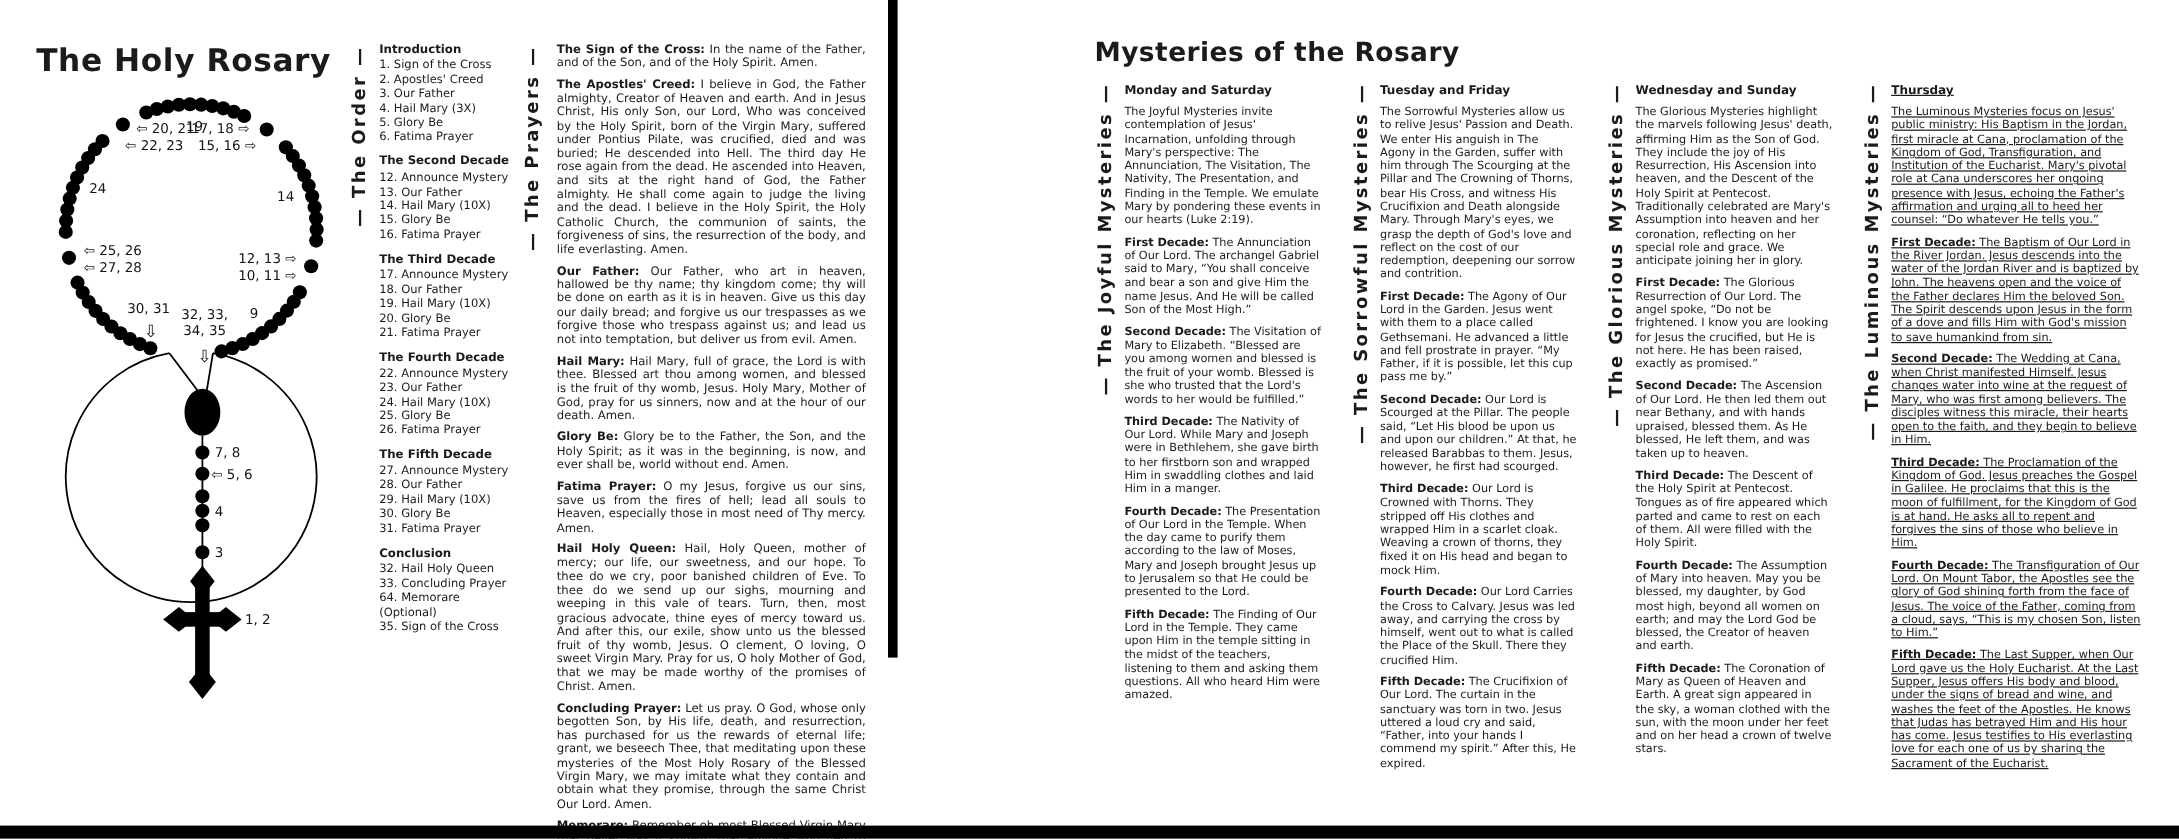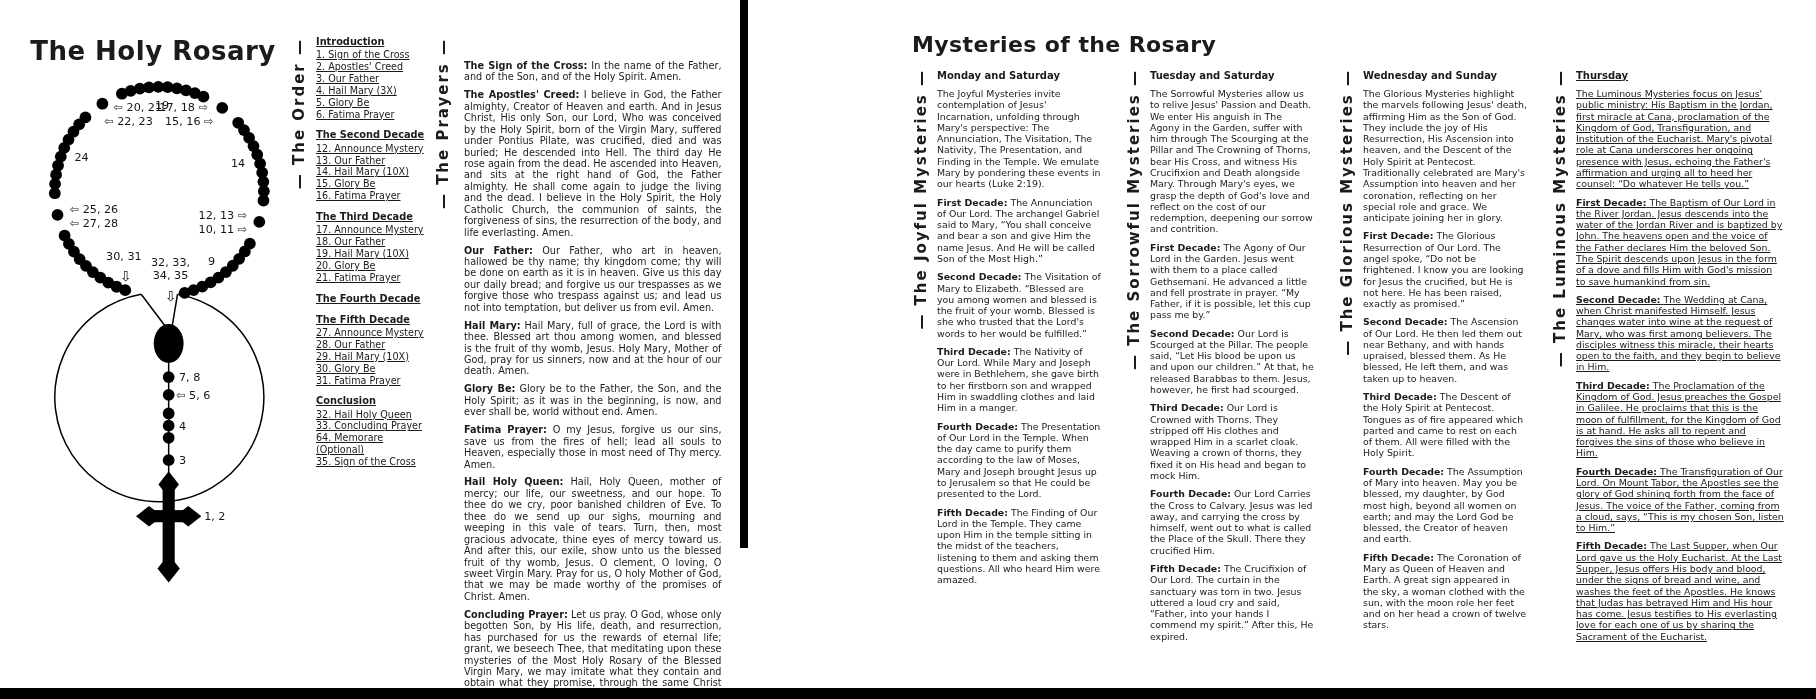--- a/index.html
+++ b/index.html
@@ -16,24 +16,24 @@
   svg.rosary{display:block;margin:2px auto 0;}
   svg.rosary .ink{fill:#000;}
   svg.rosary .wire{stroke:#000;stroke-width:1.6;fill:none;}
   svg.rosary text{font-size:12px;fill:#141414;font-family:"DejaVu Sans","Liberation Sans",sans-serif;}
   svg.rosary text.arrow{font-size:15px;}
 
   .vlabel{writing-mode:vertical-rl;transform:rotate(180deg);font-weight:bold;white-space:nowrap;
           align-self:flex-start;letter-spacing:2px;}
   .order-vlabel{font-size:15px;width:24px;margin-top:2px;}
   .order-col{width:112px;margin-left:2px;font-size:9.6px;line-height:1.24;}
-  .order-section{margin-bottom:9px;text-decoration:underline;}
+  .order-section{margin-bottom:9px;}
   .order-section h4{margin:0 0 1px;font-size:9.8px;}
   .prayers-vlabel{font-size:15px;width:22px;margin-left:6px;margin-top:2px;}
-  .prayers-col{flex:1;margin-left:8px;padding-right:18px;font-size:9.7px;line-height:1.18;text-align:justify;margin-top:24px;}
+  .prayers-col{flex:1;margin-left:8px;padding-right:18px;font-size:9.7px;line-height:1.18;text-align:justify;}
   .prayers-col p{margin:0 0 6.5px;}
 
   
   .r-header{display:flex;align-items:center;margin-left:164px;white-space:nowrap;}
   .r-title{font-size:22px;font-weight:bold;letter-spacing:.4px;}
   .r-sub{font-style:italic;font-size:10px;margin-left:14px;}
   .columns{display:flex;margin-left:164px;margin-top:12px;}
   .mcol{display:flex;margin-right:24px;}
   .m-vlabel{font-size:15px;width:22px;}
   .m-body{width:164px;margin-left:3px;font-size:9.4px;line-height:1.2;}
@@ -190,20 +190,27 @@
         <div>
             <div>17. Announce Mystery</div>
             <div>18. Our Father</div>
             <div>19. Hail Mary (10X)</div>
             <div>20. Glory Be</div>
             <div>21. Fatima Prayer</div>
           </div>
       </div>
       <div class="order-section">
         <h4>The Fourth Decade</h4>
+        <div>
+            <div>22. Announce Mystery</div>
+            <div>23. Our Father</div>
+            <div>24. Hail Mary (10X)</div>
+            <div>25. Glory Be</div>
+            <div>26. Fatima Prayer</div>
+          </div>
       </div>
       <div class="order-section">
         <h4>The Fifth Decade</h4>
         <div>
             <div>27. Announce Mystery</div>
             <div>28. Our Father</div>
             <div>29. Hail Mary (10X)</div>
             <div>30. Glory Be</div>
             <div>31. Fatima Prayer</div>
           </div>
@@ -252,40 +259,40 @@
           <p><b>Second Decade:</b> <span>The Visitation of Mary to Elizabeth. “Blessed are you among women and blessed is the fruit of your womb. Blessed is she who trusted that the Lord's words to her would be fulfilled.”</span></p>
           <p><b>Third Decade:</b> <span>The Nativity of Our Lord. While Mary and Joseph were in Bethlehem, she gave birth to her firstborn son and wrapped Him in swaddling clothes and laid Him in a manger.</span></p>
           <p><b>Fourth Decade:</b> <span>The Presentation of Our Lord in the Temple. When the day came to purify them according to the law of Moses, Mary and Joseph brought Jesus up to Jerusalem so that He could be presented to the Lord.</span></p>
           <p><b>Fifth Decade:</b> <span>The Finding of Our Lord in the Temple. They came upon Him in the temple sitting in the midst of the teachers, listening to them and asking them questions. All who heard Him were amazed.</span></p>
         </div>
       </div>
 
       <div class="mcol">
         <div class="vlabel m-vlabel">— The Sorrowful Mysteries —</div>
         <div class="m-body">
-          <div class="m-day">Tuesday and Saturday</div>
+          <div class="m-day">Tuesday and Friday</div>
           <p>The Sorrowful Mysteries allow us to relive Jesus' Passion and Death. We enter His anguish in The Agony in the Garden, suffer with him through The Scourging at the Pillar and The Crowning of Thorns, bear His Cross, and witness His Crucifixion and Death alongside Mary. Through Mary's eyes, we grasp the depth of God's love and reflect on the cost of our redemption, deepening our sorrow and contrition.</p>
           <p><b>First Decade:</b> <span>The Agony of Our Lord in the Garden. Jesus went with them to a place called Gethsemani. He advanced a little and fell prostrate in prayer. “My Father, if it is possible, let this cup pass me by.”</span></p>
           <p><b>Second Decade:</b> <span>Our Lord is Scourged at the Pillar. The people said, “Let His blood be upon us and upon our children.” At that, he released Barabbas to them. Jesus, however, he first had scourged.</span></p>
           <p><b>Third Decade:</b> <span>Our Lord is Crowned with Thorns. They stripped off His clothes and wrapped Him in a scarlet cloak. Weaving a crown of thorns, they fixed it on His head and began to mock Him.</span></p>
           <p><b>Fourth Decade:</b> <span>Our Lord Carries the Cross to Calvary. Jesus was led away, and carrying the cross by himself, went out to what is called the Place of the Skull. There they crucified Him.</span></p>
           <p><b>Fifth Decade:</b> <span>The Crucifixion of Our Lord. The curtain in the sanctuary was torn in two. Jesus uttered a loud cry and said, “Father, into your hands I commend my spirit.” After this, He expired.</span></p>
         </div>
       </div>
 
       <div class="mcol">
         <div class="vlabel m-vlabel">— The Glorious Mysteries —</div>
         <div class="m-body">
           <div class="m-day">Wednesday and Sunday</div>
           <p>The Glorious Mysteries highlight the marvels following Jesus' death, affirming Him as the Son of God. They include the joy of His Resurrection, His Ascension into heaven, and the Descent of the Holy Spirit at Pentecost. Traditionally celebrated are Mary's Assumption into heaven and her coronation, reflecting on her special role and grace. We anticipate joining her in glory.</p>
           <p><b>First Decade:</b> <span>The Glorious Resurrection of Our Lord. The angel spoke, “Do not be frightened. I know you are looking for Jesus the crucified, but He is not here. He has been raised, exactly as promised.”</span></p>
           <p><b>Second Decade:</b> <span>The Ascension of Our Lord. He then led them out near Bethany, and with hands upraised, blessed them. As He blessed, He left them, and was taken up to heaven.</span></p>
           <p><b>Third Decade:</b> <span>The Descent of the Holy Spirit at Pentecost. Tongues as of fire appeared which parted and came to rest on each of them. All were filled with the Holy Spirit.</span></p>
           <p><b>Fourth Decade:</b> <span>The Assumption of Mary into heaven. May you be blessed, my daughter, by God most high, beyond all women on earth; and may the Lord God be blessed, the Creator of heaven and earth.</span></p>
-          <p><b>Fifth Decade:</b> <span>The Coronation of Mary as Queen of Heaven and Earth. A great sign appeared in the sky, a woman clothed with the sun, with the moon role her feet and on her head a crown of twelve stars.</span></p>
+          <p><b>Fifth Decade:</b> <span>The Coronation of Mary as Queen of Heaven and Earth. A great sign appeared in the sky, a woman clothed with the sun, with the moon under her feet and on her head a crown of twelve stars.</span></p>
         </div>
       </div>
 
       <div class="mcol mcol-wide">
         <div class="vlabel m-vlabel">— The Luminous Mysteries —</div>
         <div class="m-body">
           <div class="m-day">Thursday</div>
           <p>The Luminous Mysteries focus on Jesus' public ministry: His Baptism in the Jordan, first miracle at Cana, proclamation of the Kingdom of God, Transfiguration, and Institution of the Eucharist. Mary's pivotal role at Cana underscores her ongoing presence with Jesus, echoing the Father's affirmation and urging all to heed her counsel: “Do whatever He tells you.”</p>
           <p><b>First Decade:</b> <span>The Baptism of Our Lord in the River Jordan. Jesus descends into the water of the Jordan River and is baptized by John. The heavens open and the voice of the Father declares Him the beloved Son. The Spirit descends upon Jesus in the form of a dove and fills Him with God's mission to save humankind from sin.</span></p>
           <p><b>Second Decade:</b> <span>The Wedding at Cana, when Christ manifested Himself. Jesus changes water into wine at the request of Mary, who was first among believers. The disciples witness this miracle, their hearts open to the faith, and they begin to believe in Him.</span></p>

